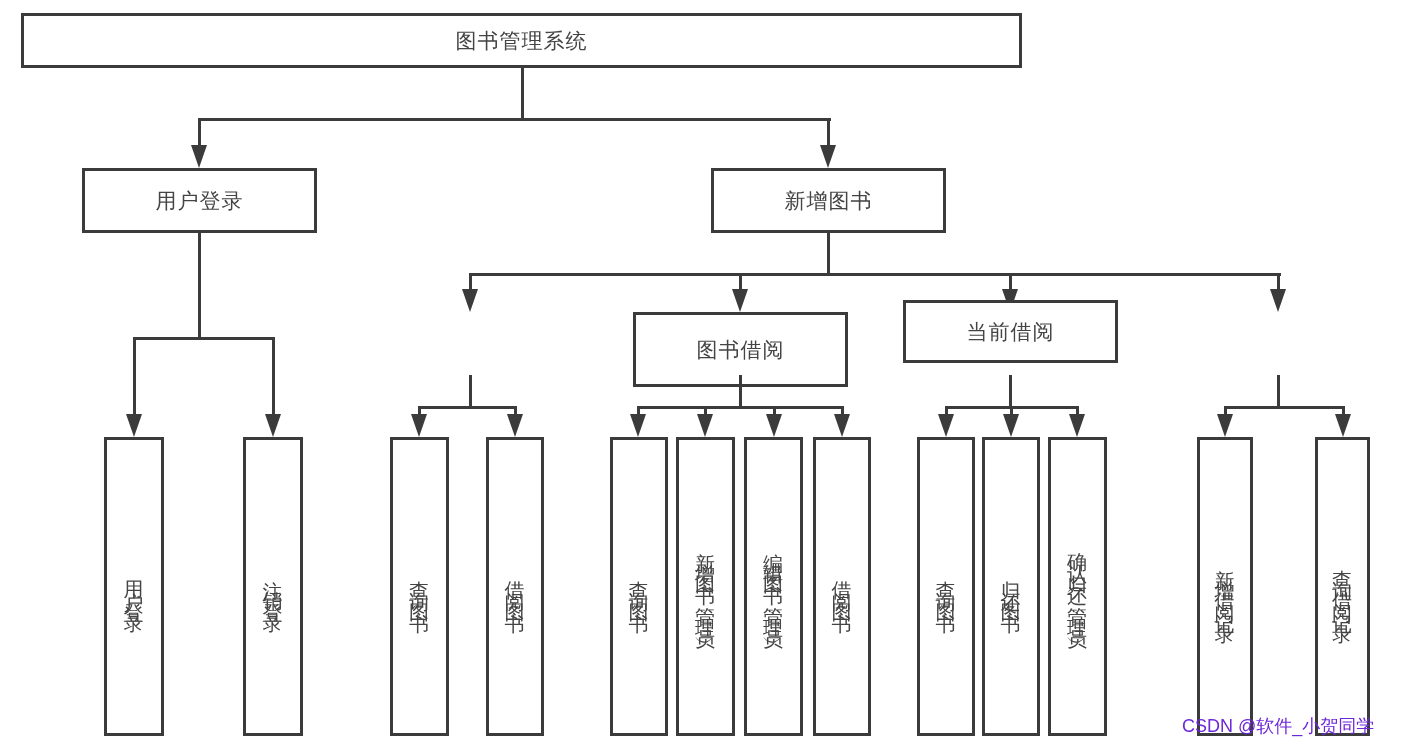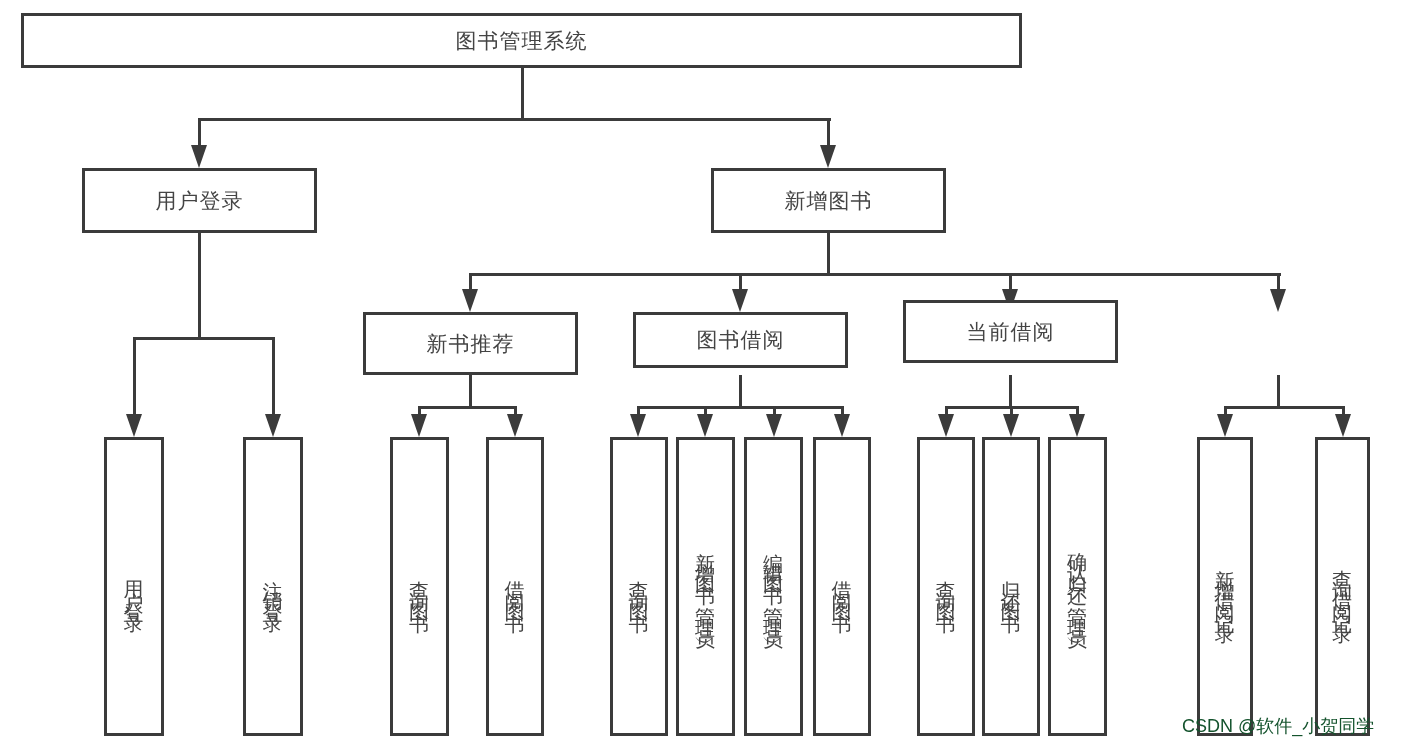--- a/index.html
+++ b/index.html
@@ -49,21 +49,21 @@
     width:0;height:0;
     border-left:8px solid transparent;
     border-right:8px solid transparent;
     border-top:23px solid var(--line);
   }
   .watermark{
     position:absolute;
     left:1182px;
     top:714px;
     font-size:18px;
-    color:#14532d;
+    color:#6d28d9;
     white-space:nowrap;
     z-index:5;
   }
 </style>
 </head>
 <body>
 
 <div class="canvas">
 
   <div class="box" style="left:21px;top:13px;width:1001px;height:55px">
@@ -95,24 +95,21 @@
   <div class="hline" style="left:469px;top:273px;width:812px"></div>
   <div class="vline" style="left:469px;top:273px;height:18px"></div>
   <div class="arrow" style="left:462px;top:289px"></div>
   <div class="vline" style="left:739px;top:273px;height:18px"></div>
   <div class="arrow" style="left:732px;top:289px"></div>
   <div class="vline" style="left:1009px;top:273px;height:18px"></div>
   <div class="arrow" style="left:1002px;top:289px"></div>
   <div class="vline" style="left:1277px;top:273px;height:18px"></div>
   <div class="arrow" style="left:1270px;top:289px"></div>
 
-  <div class="box" style="left:363px;top:312px;width:215px;height:63px">
-    <span class="hlabel">新书推荐</span>
-  </div>
-  <div class="box" style="left:633px;top:312px;width:215px;height:56px">
+  <div class="box" style="left:633px;top:312px;width:215px;height:75px">
     <span class="hlabel">图书借阅</span>
   </div>
   <div class="box" style="left:903px;top:300px;width:215px;height:63px">
     <span class="hlabel">当前借阅</span>
   </div>
 
   <div class="vline" style="left:469px;top:375px;height:33px"></div>
   <div class="hline" style="left:418px;top:406px;width:99px"></div>
   <div class="vline" style="left:418px;top:406px;height:12px"></div>
   <div class="arrow" style="left:411px;top:414px"></div>

